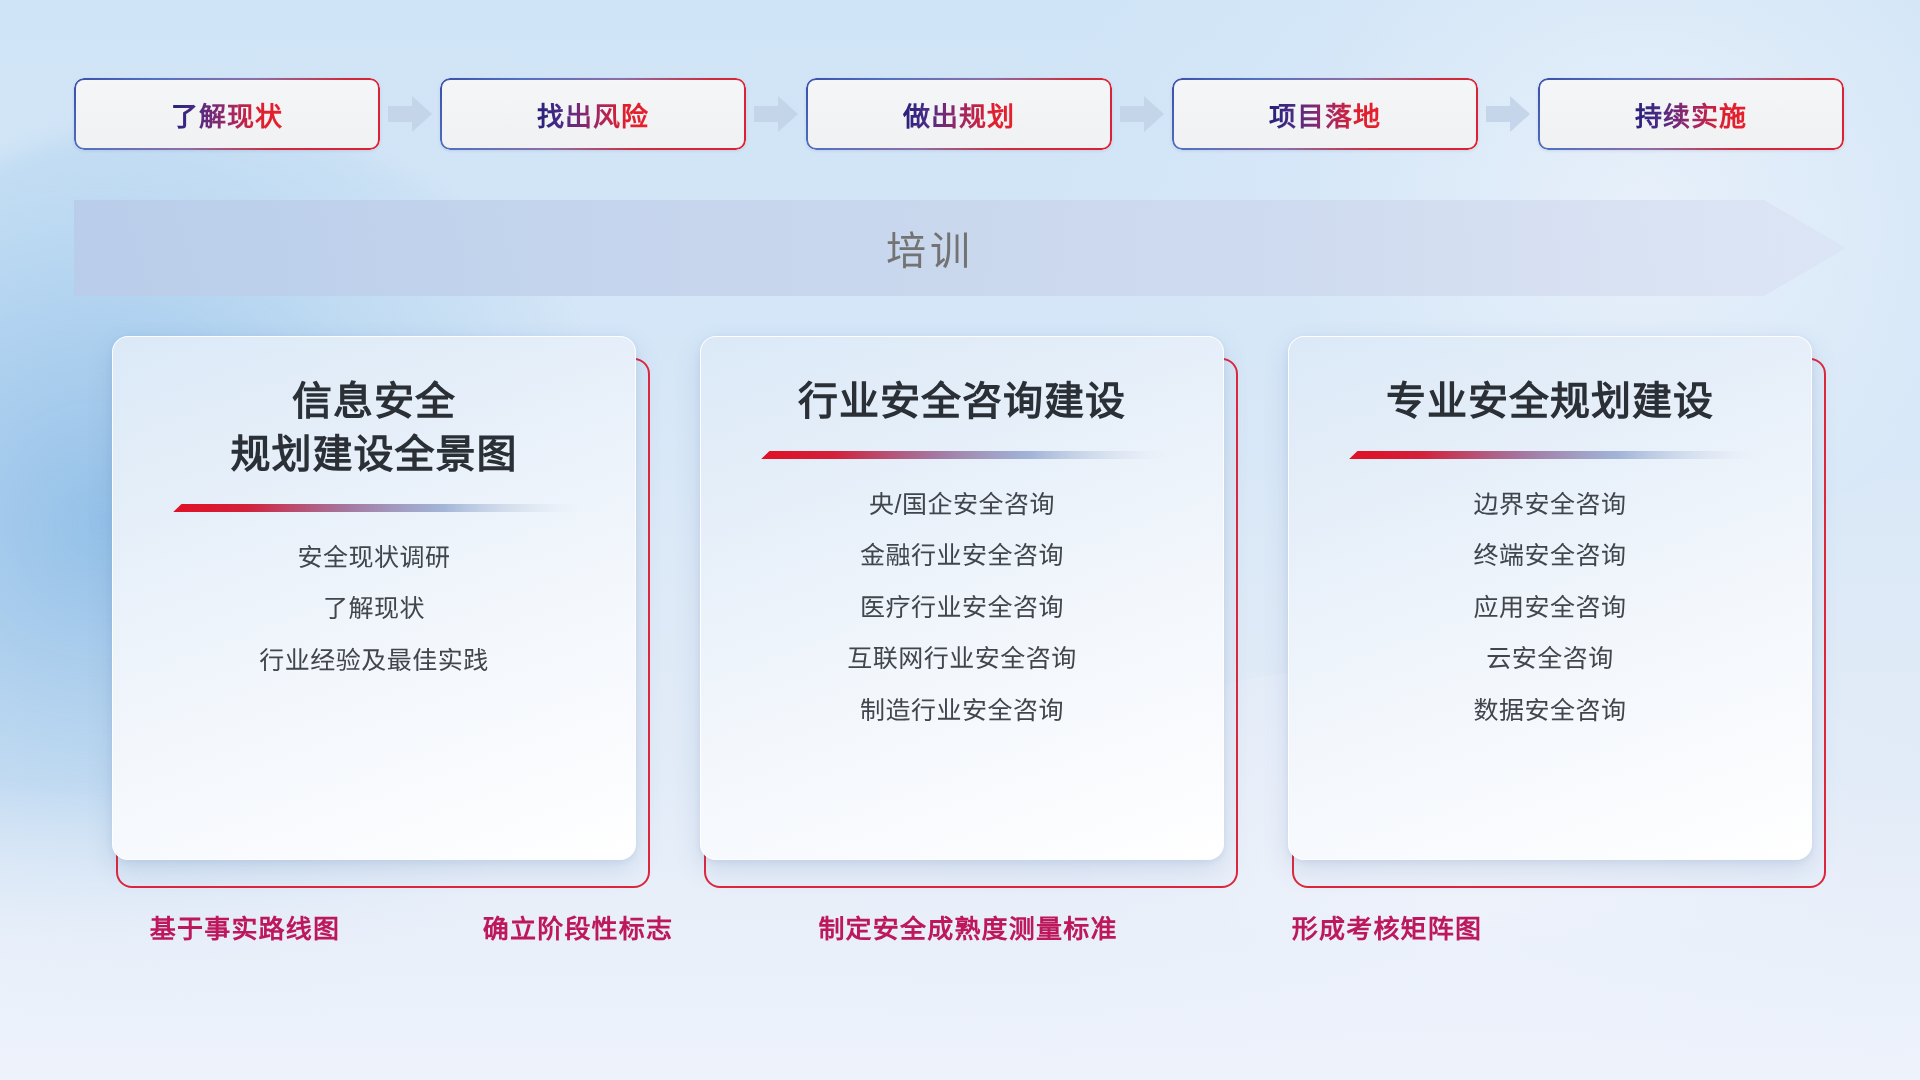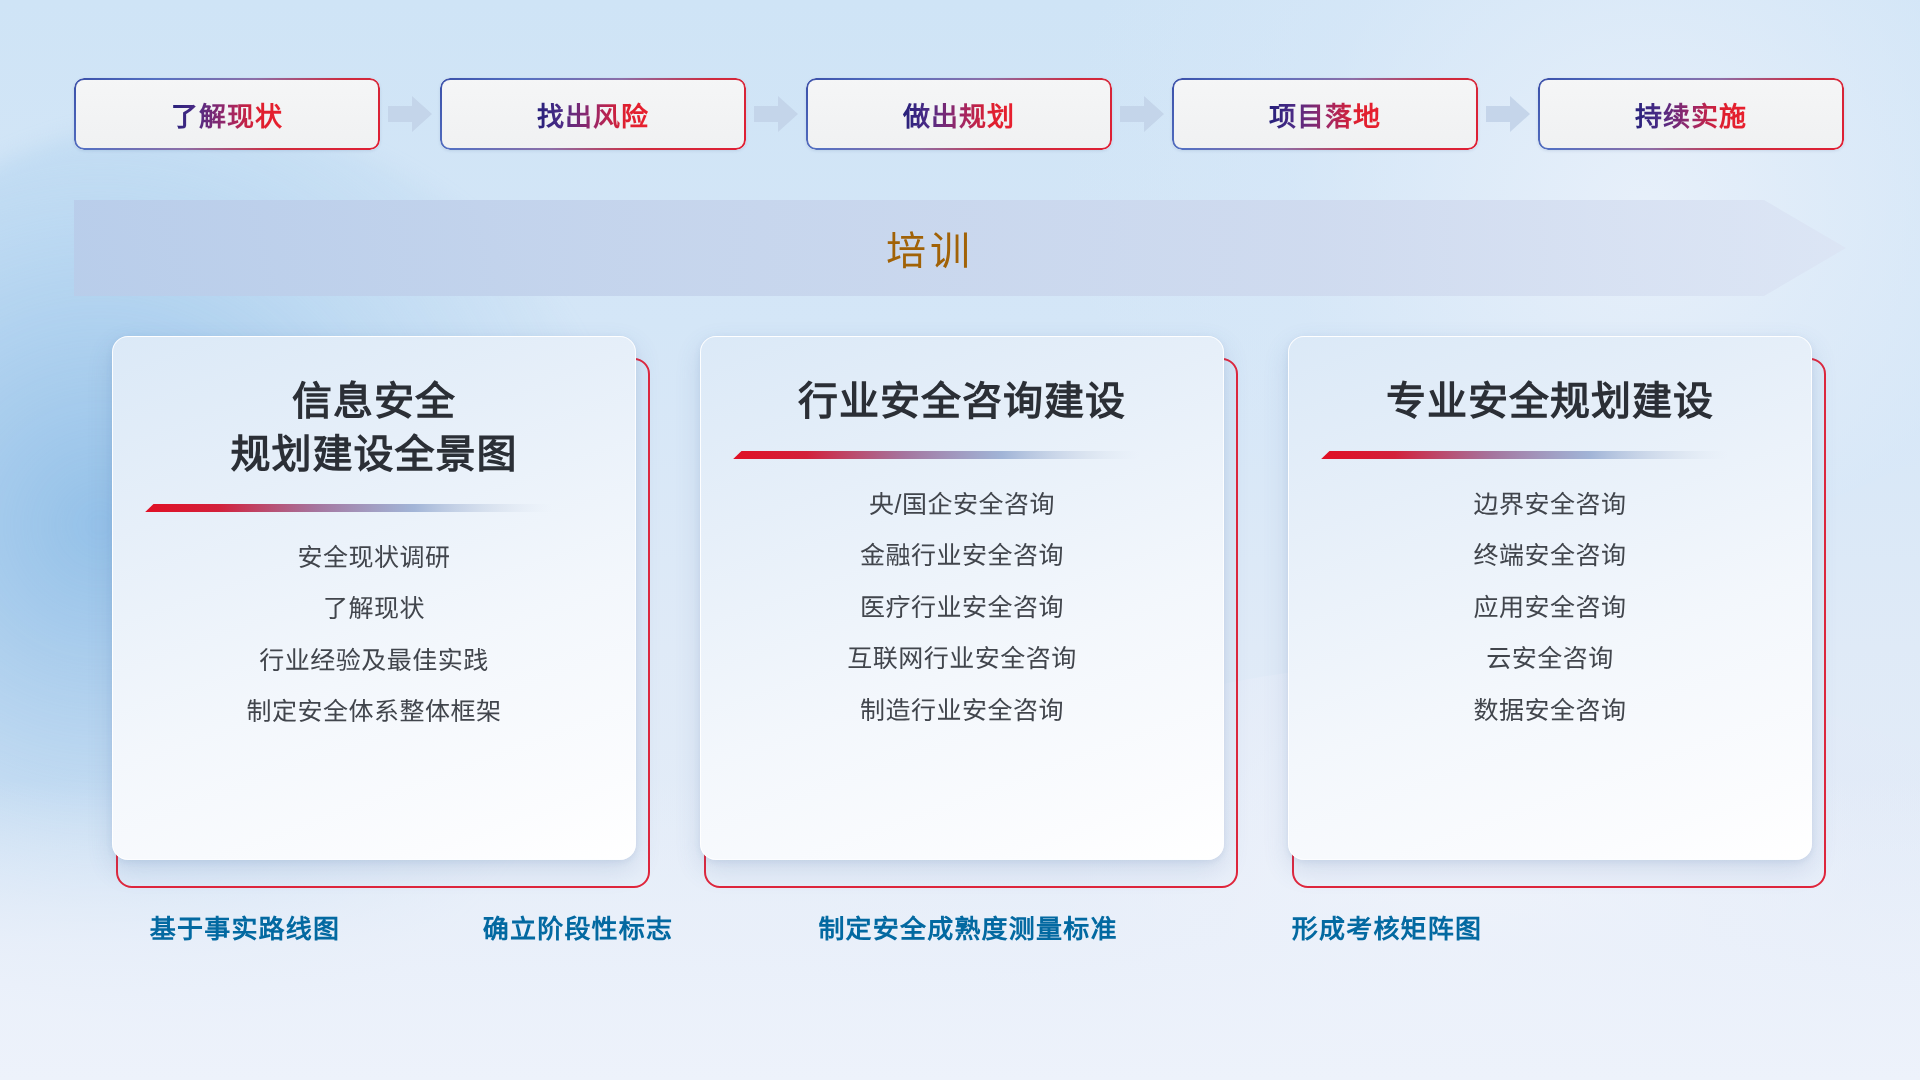--- a/index.html
+++ b/index.html
@@ -93,21 +93,21 @@
   .banner{
     position:absolute;
     left:74px; top:200px;
     width:1772px; height:96px;
   }
   .banner svg{ position:absolute; inset:0; width:100%; height:100%; }
   .banner-label{
     position:absolute; inset:0;
     display:flex; align-items:center; justify-content:center;
     font-size:40px; font-weight:500;
-    color:#a16207;
+    color:#737373;
     letter-spacing:4px;
     padding-right:60px;
   }
 
   
   .cards{
     position:absolute;
     left:112px; top:336px;
     width:1700px; height:552px;
     display:flex; gap:64px;
@@ -129,20 +129,21 @@
   .card{
     position:absolute;
     left:0; top:0;
     right:0; bottom:28px;
     border-radius:16px;
     background:linear-gradient(160deg,#dbe9f7 0%,#e6eff9 28%,#f3f7fc 60%,#fbfcfe 88%,#ffffff 100%);
     border:1px solid rgba(255,255,255,.9);
     box-shadow:0 10px 26px rgba(70,105,160,.16), 0 2px 6px rgba(70,105,160,.10);
     display:flex;
     flex-direction:column;
+    align-items:center;
     padding:38px 26px 26px;
     overflow:hidden;
   }
   .card-title{
     font-size:40px;
     font-weight:700;
     color:#2b2f36;
     line-height:1.32;
     text-align:center;
     letter-spacing:1px;
@@ -178,21 +179,21 @@
   .footer{
     position:absolute;
     left:0; right:0; top:908px;
     height:50px;
   }
   .footer-item{
     position:absolute;
     top:0;
     font-size:26px;
     font-weight:700;
-    color:#0369a1;
+    color:#be185d;
     letter-spacing:1.2px;
     white-space:nowrap;
     transform:translateX(-50%);
   }
 </style>
 </head>
 <body>
 
 <div class="bg-base"></div>
 <div class="bg-glow-left"></div>
@@ -271,21 +272,20 @@
                 <stop offset="100%" stop-color="#d8e1ee" stop-opacity="0"></stop>
               </linearGradient>
             </defs>
             <path d="M6,9 L14,1 H400 L400,9 Z" fill="url(#rg0)"></path>
           </svg>
         </div>
         <ul class="card-list">
           <li>安全现状调研</li>
           <li>了解现状</li>
           <li>行业经验及最佳实践</li>
-          <li>制定安全体系整体框架</li>
         </ul>
       </div>
     </div>
     <div class="card-wrap">
       <div class="card-plate"></div>
       <div class="card">
         <div class="card-title">行业安全咨询建设</div>
         <div class="card-rule">
           <svg viewBox="0 0 400 10" preserveAspectRatio="none">
             <defs>

